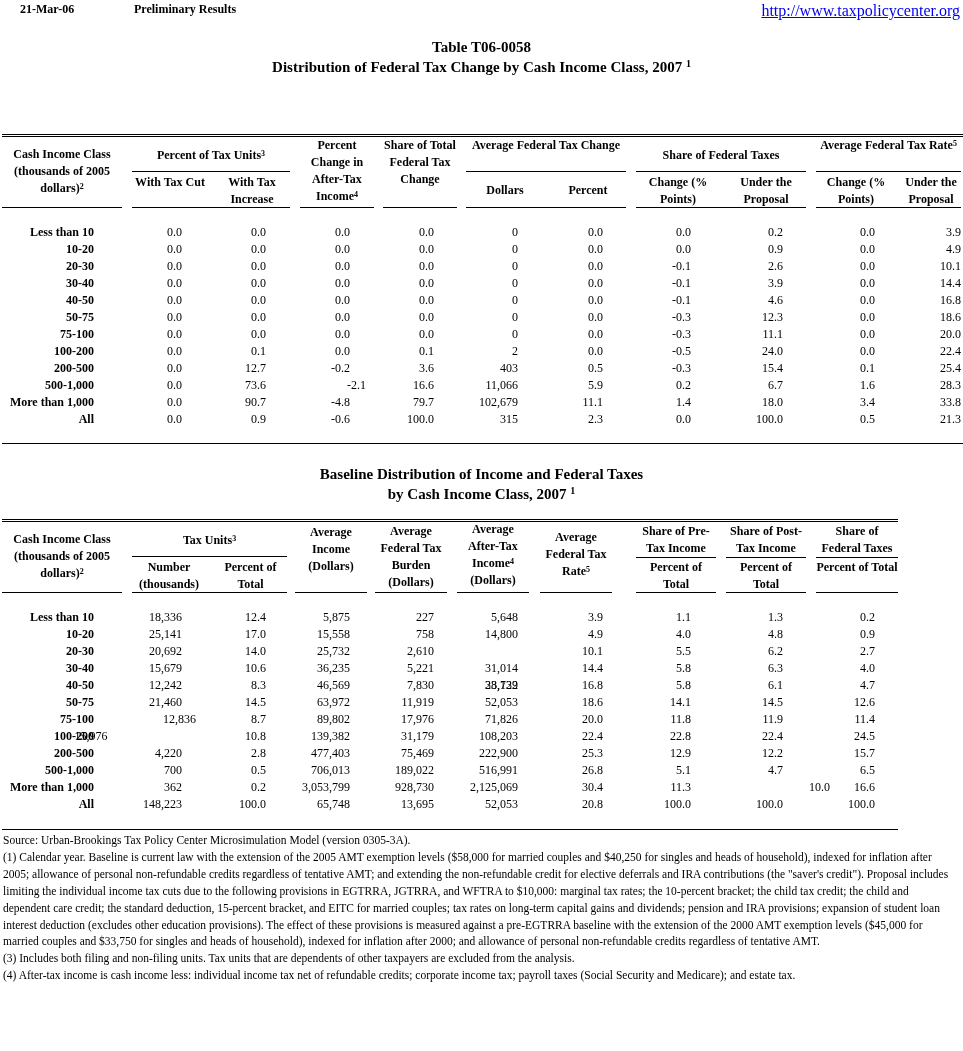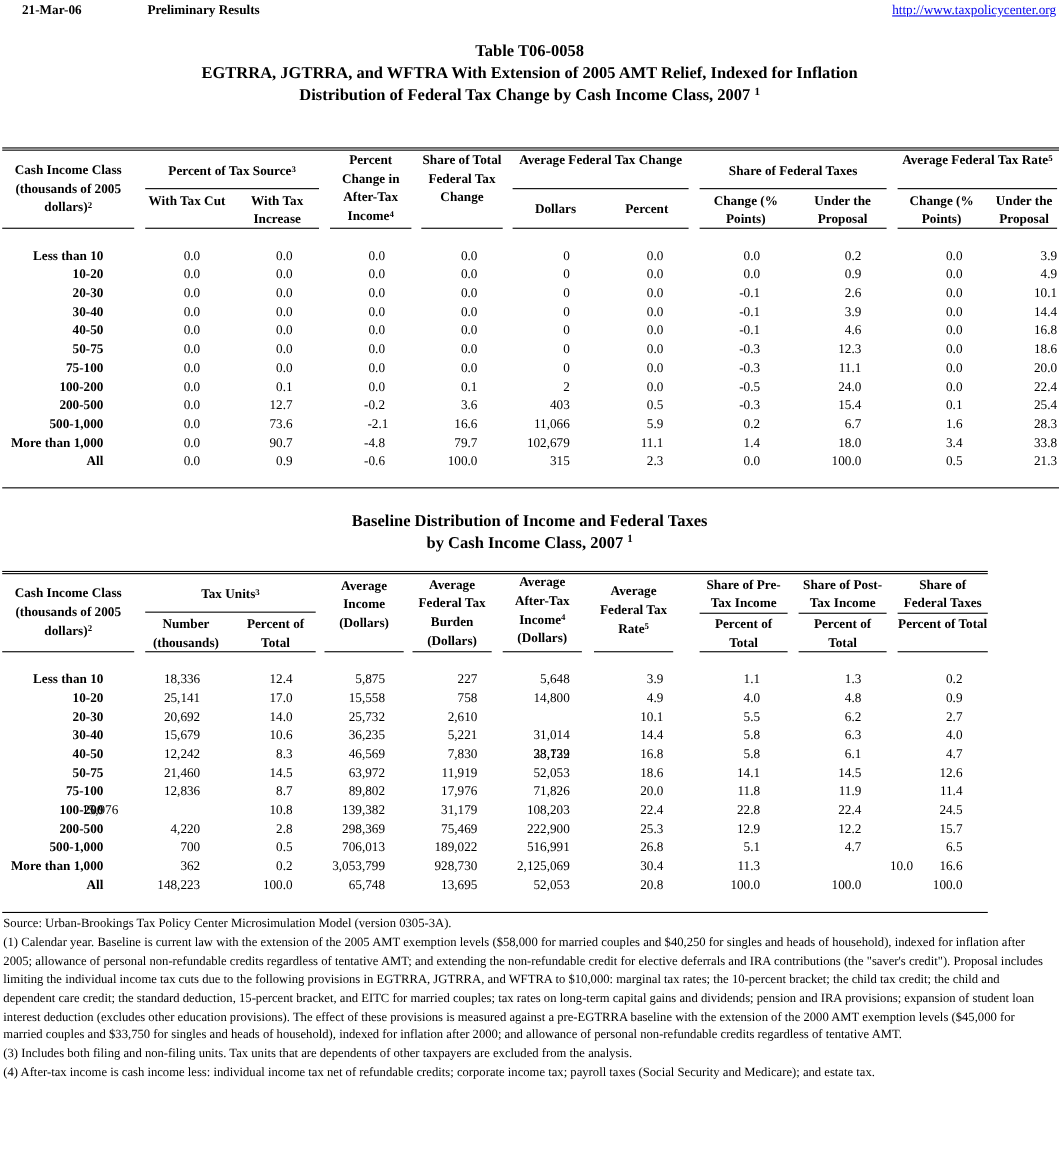--- a/index.html
+++ b/index.html
@@ -1,21 +1,21 @@
 <!DOCTYPE html>
 <html><head>
 <meta charset="utf-8">
 <style>
   html, body { margin:0; padding:0; background:#ffffff; }
   body { width:963px; height:1051px; position:relative; overflow:hidden;
          font-family:"Liberation Serif","DejaVu Serif",serif; color:#000; }
   .topbar { position:absolute; top:2px; left:0; width:963px; height:16px; font-size:12px; font-weight:bold; }
   .topbar .date { position:absolute; left:20px; top:0; }
   .topbar .prelim { position:absolute; left:134px; top:0; }
-  .topbar .url { position:absolute; right:3px; top:0; font-weight:normal; color:#0000ee; text-decoration:underline; font-size:12px; }
+  .topbar .url { position:absolute; right:3px; top:0; font-weight:normal; color:#0000ee; text-decoration:underline; font-size:16px; }
   .titles { position:absolute; left:0; width:963px; text-align:center; font-size:15px; font-weight:bold; line-height:20px; }
   .titles sup { font-size:10px; vertical-align:top; position:relative; top:-3px; }
   .dbl { position:absolute; height:0; border-top:1px solid #000; border-bottom:1px solid #000; padding-top:1px; }
   .hline { position:absolute; height:0; border-top:1px solid #000; }
   .hdr { position:absolute; font-size:12px; font-weight:bold; text-align:center; line-height:17px; }
   .hdr sup { font-size:8px; vertical-align:top; position:relative; top:-2px; }
   .rowlbl { position:absolute; font-size:12px; font-weight:bold; text-align:right; }
   .cell { position:absolute; font-size:12px; text-align:right; }
   .notes { position:absolute; left:3px; top:832px; width:955px; font-size:11.5px; line-height:16.9px; }
   .notes p { margin:0; }
@@ -24,31 +24,30 @@
 <body>
 
 <div class="topbar">
   <span class="date">21-Mar-06</span>
   <span class="prelim">Preliminary Results</span>
   <a class="url">http://www.taxpolicycenter.org</a>
 </div>
 
 <div class="titles" style="top:37px;">
   <div>Table T06-0058</div>
-  <div>EGTRRA, JGTRRA, and WFTRA With Extension of 2005 AMT Relief, Indexed for Inflation</div>
   <div><span>Distribution of Federal Tax Change by Cash Income Class, 2007</span> <sup>1</sup></div>
 </div>
 
 <div class="dbl" style="top:134px;left:2px;width:961px;"></div>
 
 <div class="hdr" style="left:2px;top:146px;width:120px;">
   <span>Cash Income Class (thousands of 2005 dollars)</span><sup>2</sup>
 </div>
 <div class="hdr" style="left:132px;top:147px;width:158px;">
-  <span>Percent of Tax Source</span><sup>3</sup>
+  <span>Percent of Tax Units</span><sup>3</sup>
 </div>
 <div class="hline" style="left:132px;top:171px;width:158px;"></div>
 <div class="hdr" style="left:132px;top:174px;width:76px;">With Tax Cut</div>
 <div class="hdr" style="left:214px;top:174px;width:76px;">With Tax Increase</div>
 <div class="hdr" style="left:300px;top:137px;width:74px;">
   <span>Percent Change in After-Tax Income</span><sup>4</sup>
 </div>
 <div class="hdr" style="left:383px;top:137px;width:74px;line-height:17px;padding-top:0;">Share of Total Federal Tax Change</div>
 <div class="hdr" style="left:466px;top:137px;width:160px;">Average Federal Tax Change</div>
 <div class="hline" style="left:466px;top:171px;width:160px;"></div>
@@ -169,21 +168,21 @@
     <div class="cell" style="top: 361px; left: 0px; width: 434px;">3.6</div>
     <div class="cell" style="top: 361px; left: 0px; width: 518px;">403</div>
     <div class="cell" style="top: 361px; left: 0px; width: 603px;">0.5</div>
     <div class="cell" style="top: 361px; left: 0px; width: 691px;">-0.3</div>
     <div class="cell" style="top: 361px; left: 0px; width: 783px;">15.4</div>
     <div class="cell" style="top: 361px; left: 0px; width: 875px;">0.1</div>
     <div class="cell" style="top: 361px; left: 0px; width: 961px;">25.4</div>
     <div class="rowlbl" style="top: 378px; left: 0px; width: 94px;">500-1,000</div>
     <div class="cell" style="top: 378px; left: 0px; width: 182px;">0.0</div>
     <div class="cell" style="top: 378px; left: 0px; width: 266px;">73.6</div>
-    <div class="cell" style="top: 378px; left: 3px; width: 350px;">-2.1</div>
+    <div class="cell" style="top: 378px; left: 16px; width: 350px;">-2.1</div>
     <div class="cell" style="top: 378px; left: 0px; width: 434px;">16.6</div>
     <div class="cell" style="top: 378px; left: 0px; width: 518px;">11,066</div>
     <div class="cell" style="top: 378px; left: 0px; width: 603px;">5.9</div>
     <div class="cell" style="top: 378px; left: 0px; width: 691px;">0.2</div>
     <div class="cell" style="top: 378px; left: 0px; width: 783px;">6.7</div>
     <div class="cell" style="top: 378px; left: 0px; width: 875px;">1.6</div>
     <div class="cell" style="top: 378px; left: 0px; width: 961px;">28.3</div>
     <div class="rowlbl" style="top: 395px; left: 0px; width: 94px;">More than 1,000</div>
     <div class="cell" style="top: 395px; left: 0px; width: 182px;">0.0</div>
     <div class="cell" style="top: 395px; left: 0px; width: 266px;">90.7</div>
@@ -311,21 +310,21 @@
     <div class="cell" style="top: 695px; left: 0px; width: 182px;">21,460</div>
     <div class="cell" style="top: 695px; left: 0px; width: 266px;">14.5</div>
     <div class="cell" style="top: 695px; left: 0px; width: 350px;">63,972</div>
     <div class="cell" style="top: 695px; left: 0px; width: 434px;">11,919</div>
     <div class="cell" style="top: 695px; left: 0px; width: 518px;">52,053</div>
     <div class="cell" style="top: 695px; left: 0px; width: 603px;">18.6</div>
     <div class="cell" style="top: 695px; left: 0px; width: 691px;">14.1</div>
     <div class="cell" style="top: 695px; left: 0px; width: 783px;">14.5</div>
     <div class="cell" style="top: 695px; left: 0px; width: 875px;">12.6</div>
     <div class="rowlbl" style="top: 712px; left: 0px; width: 94px;">75-100</div>
-    <div class="cell" style="top: 712px; left: 0px; width: 182px;">12,836</div>
+    <div class="cell" style="top: 712px; left: 0px; width: 182px; padding-left: 14px;">12,836</div>
     <div class="cell" style="top: 712px; left: 0px; width: 266px;">8.7</div>
     <div class="cell" style="top: 712px; left: 0px; width: 350px;">89,802</div>
     <div class="cell" style="top: 712px; left: 0px; width: 434px;">17,976</div>
     <div class="cell" style="top: 712px; left: 0px; width: 518px;">71,826</div>
     <div class="cell" style="top: 712px; left: 0px; width: 603px;">20.0</div>
     <div class="cell" style="top: 712px; left: 0px; width: 691px;">11.8</div>
     <div class="cell" style="top: 712px; left: 0px; width: 783px;">11.9</div>
     <div class="cell" style="top: 712px; left: 0px; width: 875px;">11.4</div>
     <div class="rowlbl" style="top: 729px; left: 0px; width: 94px;">100-200</div>
     <div class="cell" style="top: 729px; left: 0px; width: 182px; text-align: center;">15,976</div>
@@ -333,21 +332,21 @@
     <div class="cell" style="top: 729px; left: 0px; width: 350px;">139,382</div>
     <div class="cell" style="top: 729px; left: 0px; width: 434px;">31,179</div>
     <div class="cell" style="top: 729px; left: 0px; width: 518px;">108,203</div>
     <div class="cell" style="top: 729px; left: 0px; width: 603px;">22.4</div>
     <div class="cell" style="top: 729px; left: 0px; width: 691px;">22.8</div>
     <div class="cell" style="top: 729px; left: 0px; width: 783px;">22.4</div>
     <div class="cell" style="top: 729px; left: 0px; width: 875px;">24.5</div>
     <div class="rowlbl" style="top: 746px; left: 0px; width: 94px;">200-500</div>
     <div class="cell" style="top: 746px; left: 0px; width: 182px;">4,220</div>
     <div class="cell" style="top: 746px; left: 0px; width: 266px;">2.8</div>
-    <div class="cell" style="top: 746px; left: 0px; width: 350px;">298,369</div>
+    <div class="cell" style="top: 746px; left: 0px; width: 350px;">477,403</div>
     <div class="cell" style="top: 746px; left: 0px; width: 434px;">75,469</div>
     <div class="cell" style="top: 746px; left: 0px; width: 518px;">222,900</div>
     <div class="cell" style="top: 746px; left: 0px; width: 603px;">25.3</div>
     <div class="cell" style="top: 746px; left: 0px; width: 691px;">12.9</div>
     <div class="cell" style="top: 746px; left: 0px; width: 783px;">12.2</div>
     <div class="cell" style="top: 746px; left: 0px; width: 875px;">15.7</div>
     <div class="rowlbl" style="top: 763px; left: 0px; width: 94px;">500-1,000</div>
     <div class="cell" style="top: 763px; left: 0px; width: 182px;">700</div>
     <div class="cell" style="top: 763px; left: 0px; width: 266px;">0.5</div>
     <div class="cell" style="top: 763px; left: 0px; width: 350px;">706,013</div>

